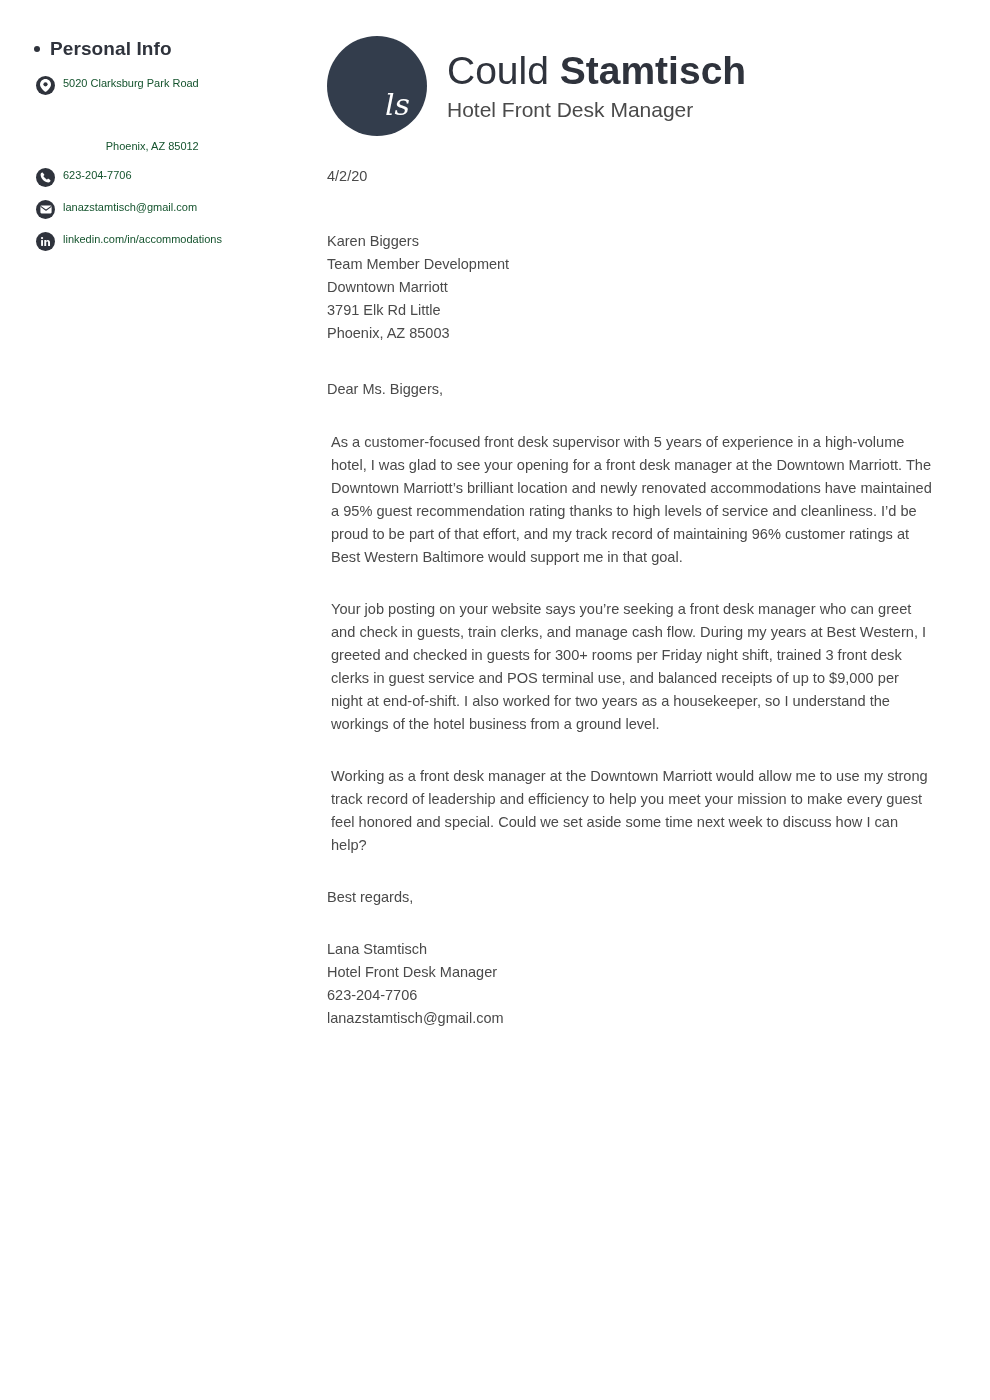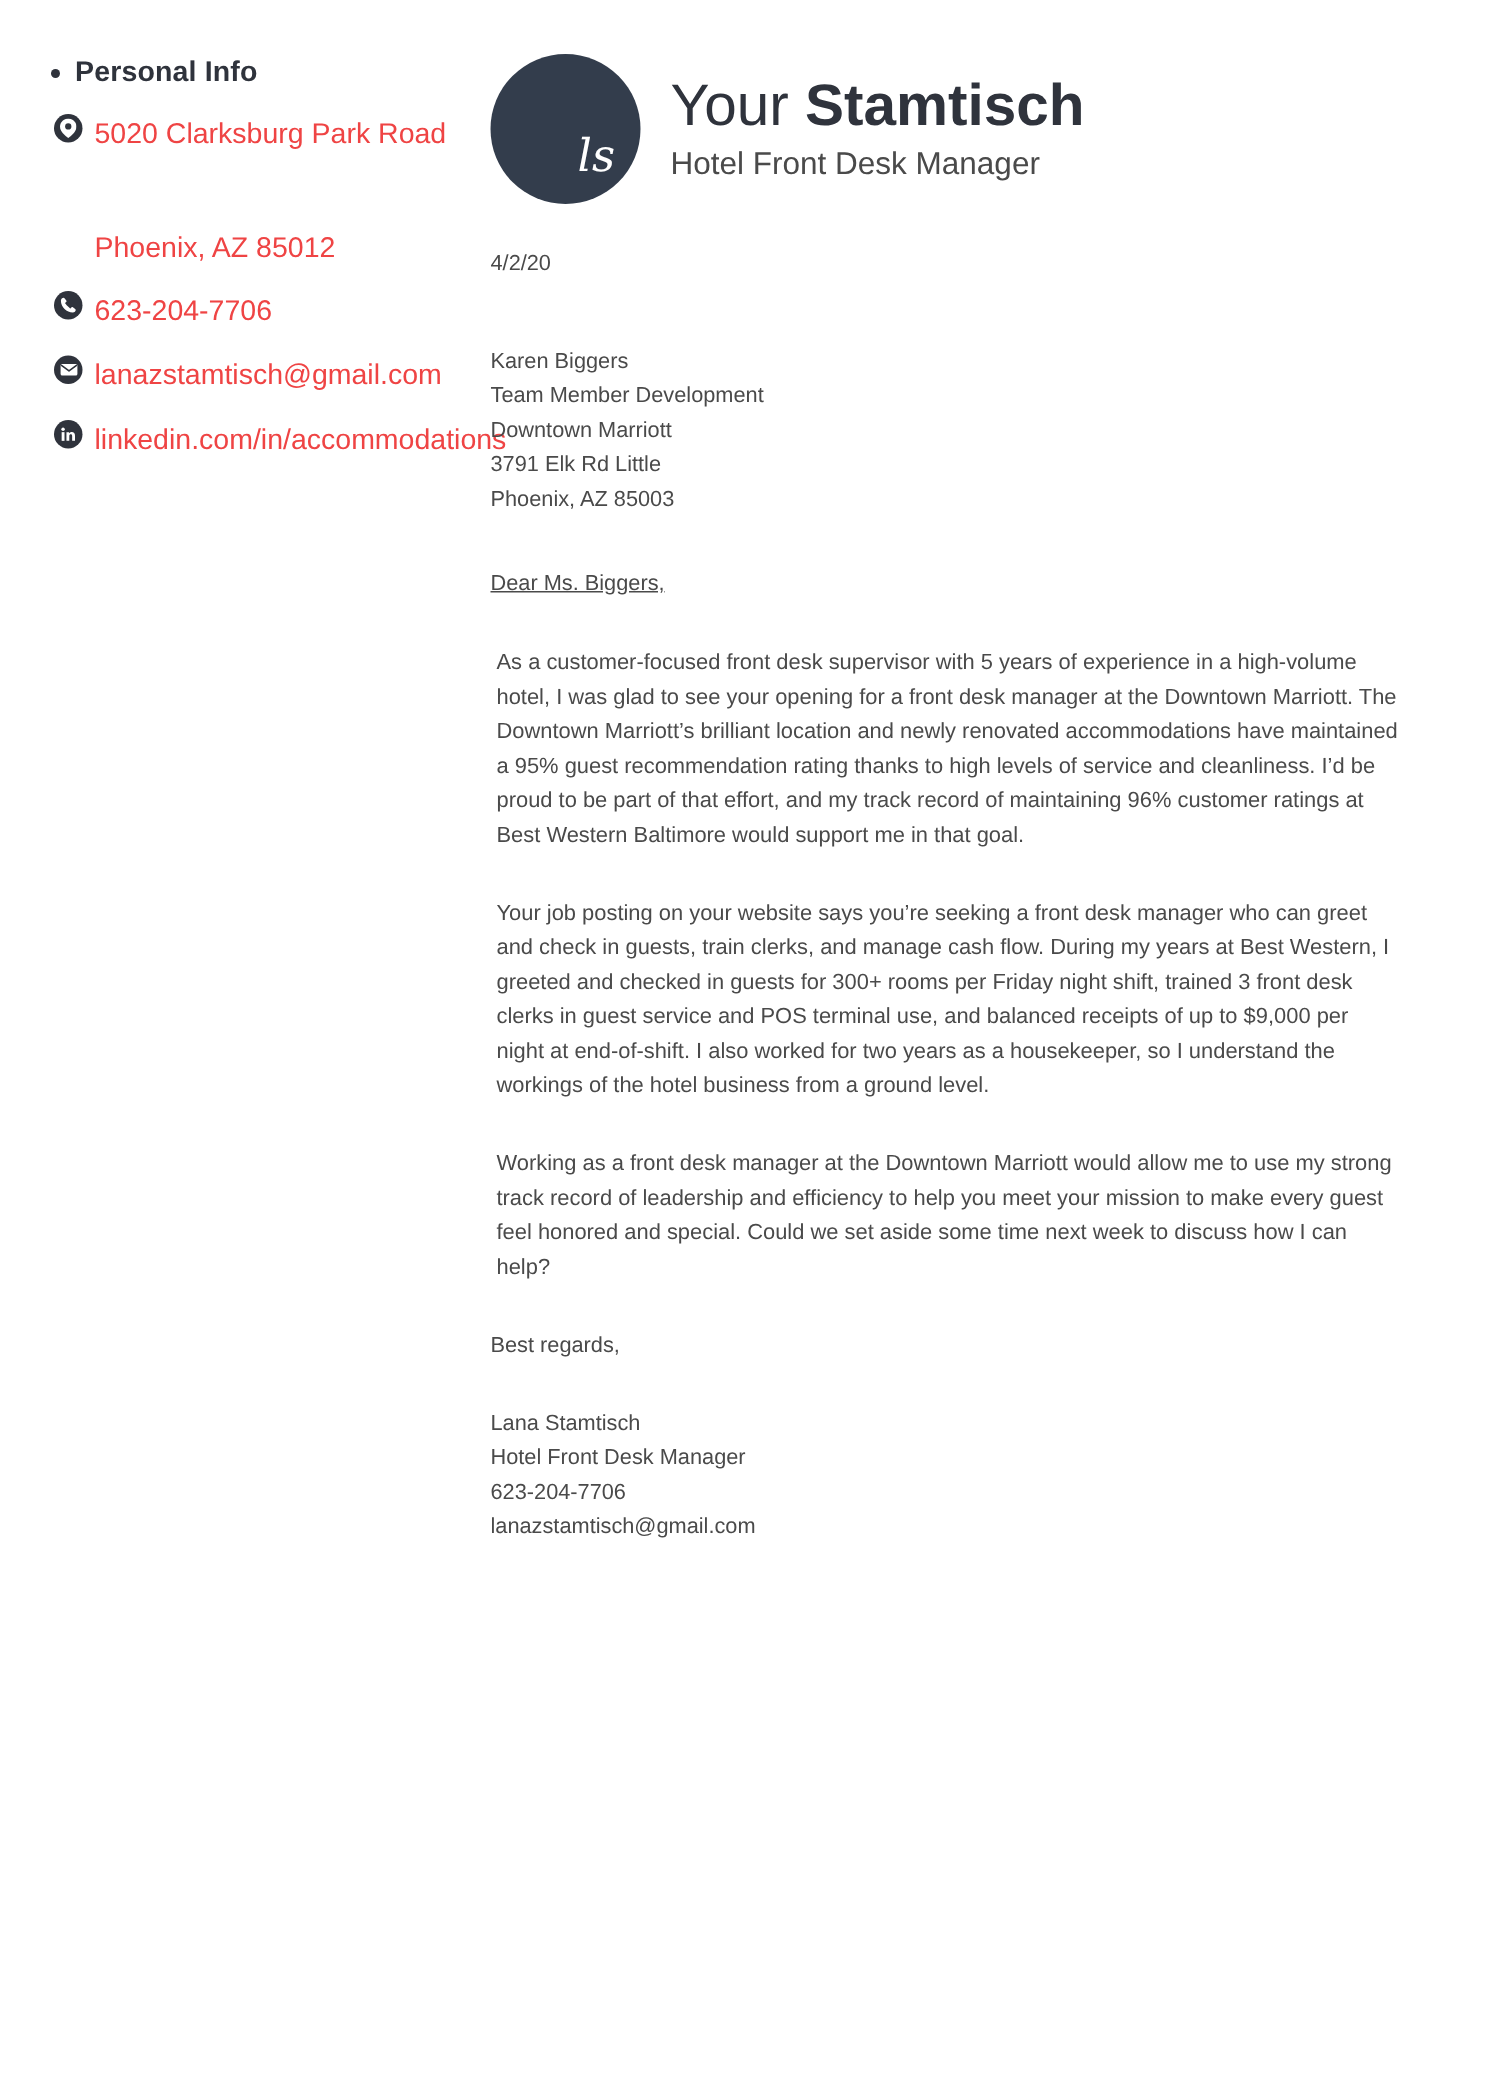--- a/index.html
+++ b/index.html
@@ -70,23 +70,24 @@
     border-radius: 50%;
     background: #2f333c;
     margin-right: 8px;
     margin-top: 1px;
     display: flex;
     align-items: center;
     justify-content: center;
   }
   .contact-icon svg { display: block; }
   .contact-text {
-    font-size: 19px;
+    font-size: 11px;
     line-height: 1.62;
-    color: #ef4444;
+    color: #14532d;
+    text-align: right;
   }
   .contact-text .line2 { display: block; margin-top: 45px; }
 
   
   .letter {
     position: absolute;
     left: 327px;
     top: 36px;
     width: 606px;
   }
@@ -148,21 +149,20 @@
     color: #4a4a4a;
     margin-bottom: 33px;
   }
   .recipient div { white-space: nowrap; }
 
   .salutation {
     font-size: 14.5px;
     line-height: 1.6;
     color: #4a4a4a;
     margin-bottom: 30px;
-    text-decoration: underline;
   }
 
   .body-paragraph {
     font-size: 14.6px;
     line-height: 1.575;
     color: #4a4a4a;
     margin: 0 0 29px 4px;
     text-align: left;
   }
 
@@ -241,21 +241,21 @@
   </aside>
 
   <main class="letter">
 
     <header class="letterhead">
       <div class="avatar">
         <span class="avatar-initials">ls</span>
       </div>
       <div class="name-block">
         <div class="full-name">
-          <span>Your</span>
+          <span>Could</span>
           <span class="last">Stamtisch</span>
         </div>
         <div class="job-title">Hotel Front Desk Manager</div>
       </div>
     </header>
 
     <div class="letter-date">4/2/20</div>
 
     <div class="recipient">
       <div>Karen Biggers</div>

